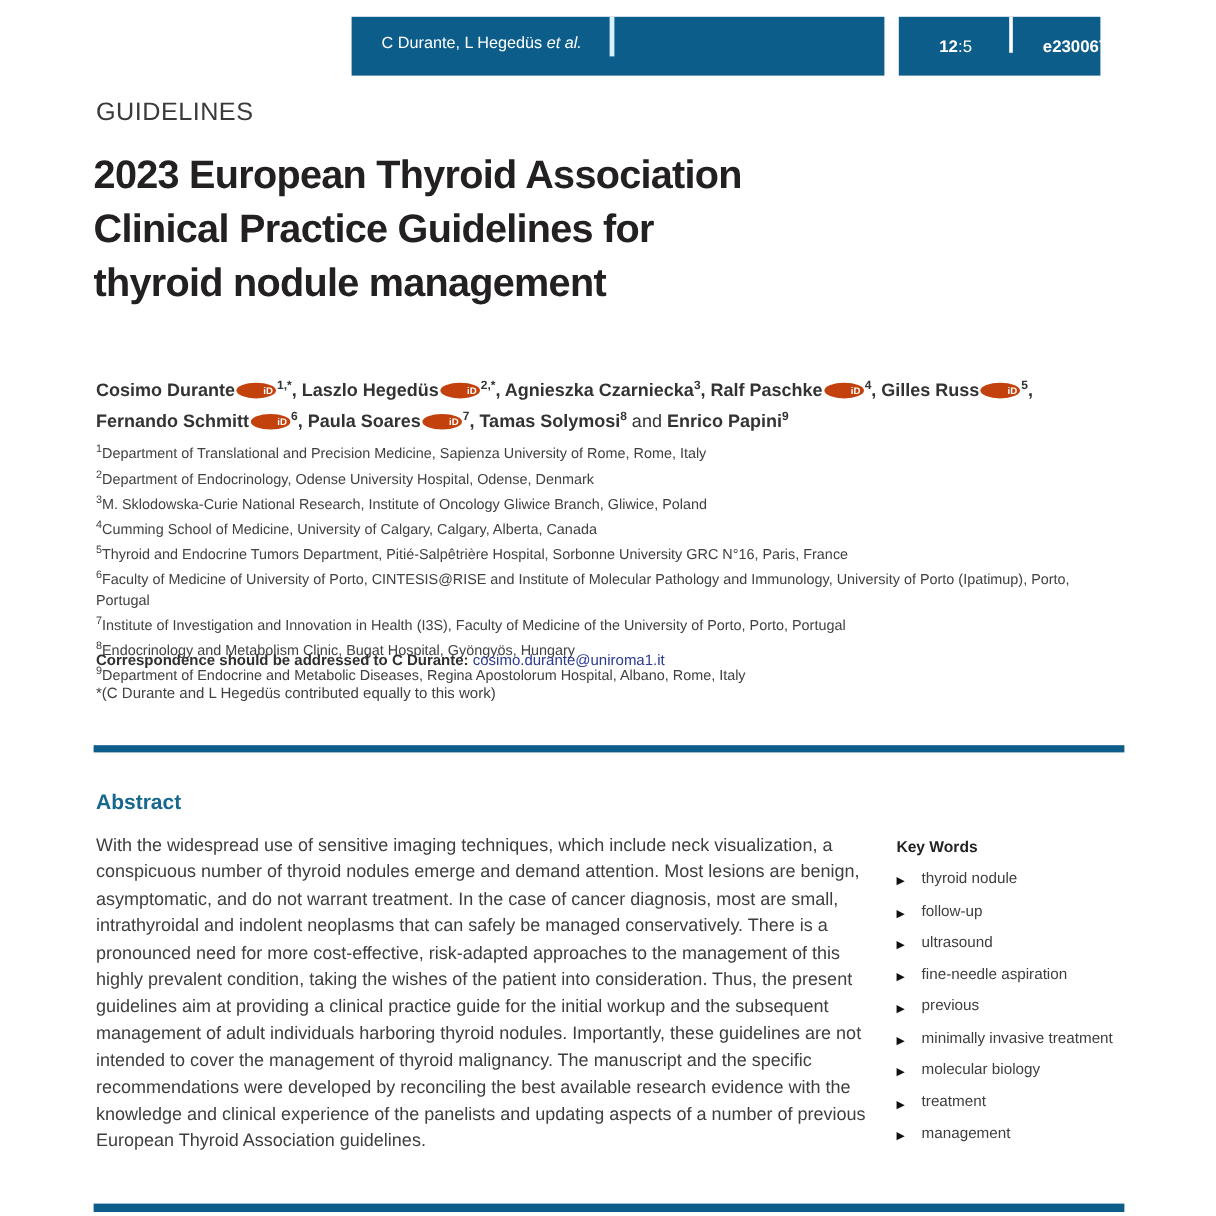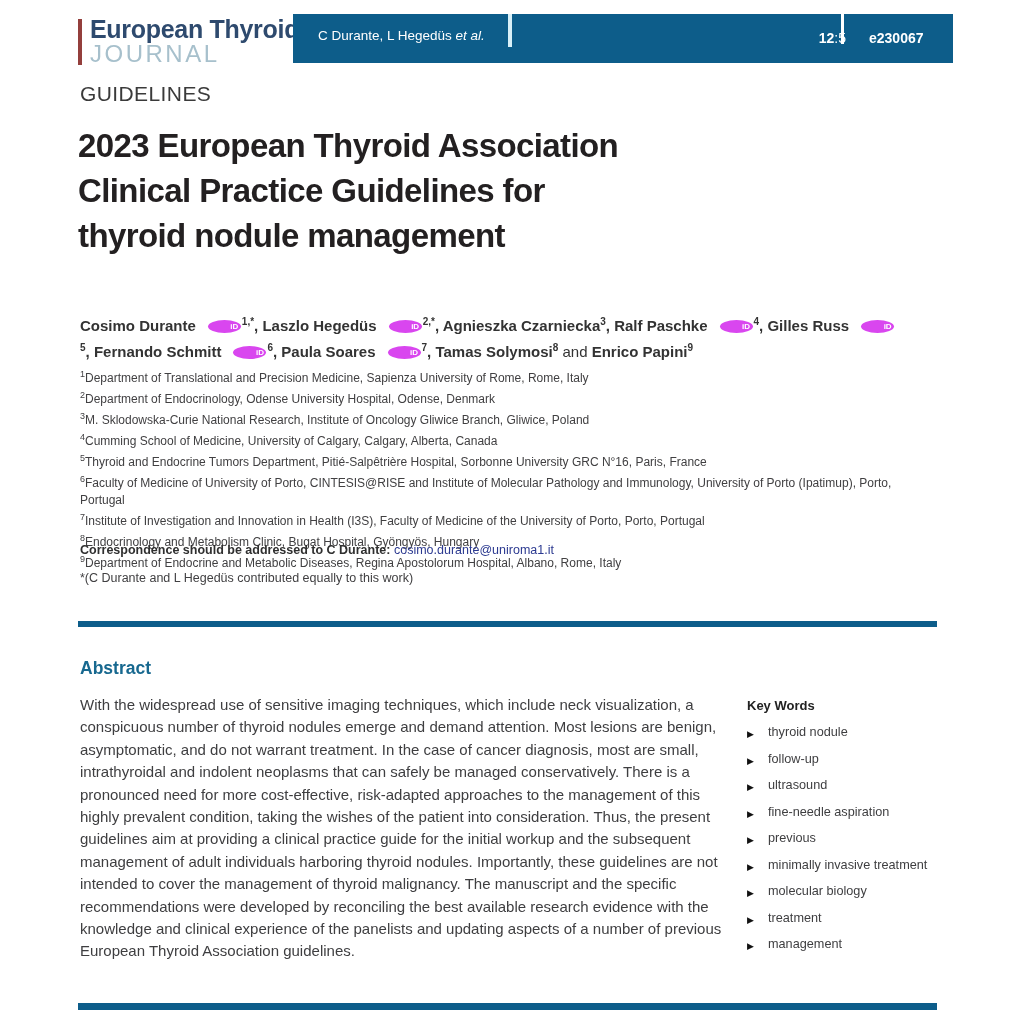--- a/index.html
+++ b/index.html
@@ -5,21 +5,21 @@
   html,body{margin:0;padding:0;background:#ffffff;}
   .page{position:relative;width:1013px;height:1013px;background:#fff;overflow:hidden;
         font-family:"Liberation Sans","DejaVu Sans",sans-serif;color:#3e3e40;}
 
   
   .logo{position:absolute;left:78px;top:16px;display:flex;}
   .logo-bar{width:4px;height:46px;background:#943f3c;margin-right:8px;margin-top:3px;}
   .logo-line1{font-size:25px;font-weight:700;color:#2e4a6e;line-height:26px;letter-spacing:-0.3px;}
   .logo-line2{font-size:24px;font-weight:400;color:#a7c0cc;line-height:23px;letter-spacing:2.5px;}
 
-  .banner{position:absolute;top:14px;height:49px;background:#0d5d8a;padding-left:36px;}
+  .banner{position:absolute;top:14px;height:49px;background:#0d5d8a;}
   .banner1{left:293px;width:444px;}
   .rh-text{position:absolute;left:25px;top:14px;color:#ffffff;font-size:13.5px;white-space:nowrap;}
   .rh-text i{font-style:italic;}
   .tick{position:absolute;top:0;width:4px;background:#d8f0f8;}
   .tick1{left:215px;height:33px;}
   .banner2{left:749px;width:168px;}
   .vol{position:absolute;right:107px;top:16px;color:#fff;font-size:14px;white-space:nowrap;}
   .vol b{font-weight:700;}
   .tick2{left:92px;height:30px;width:3px;background:#ffffff;}
   .eid{position:absolute;left:120px;top:16px;color:#fff;font-size:14px;font-weight:700;}
@@ -27,23 +27,23 @@
   
   .category{position:absolute;left:80px;top:82px;font-size:21px;color:#3a3a3a;letter-spacing:0.4px;}
   .title{position:absolute;left:78px;top:123px;width:700px;font-size:33px;line-height:45px;
          font-weight:700;color:#232021;letter-spacing:-0.6px;}
 
   
   .authors{position:absolute;left:80px;top:311px;width:822px;font-size:15px;font-weight:700;
            color:#333;line-height:21.5px;}
   .authors .and{font-weight:400;}
   .authors sup{font-size:10px;font-weight:700;}
-  .orcid{display:inline-block;width:13px;height:13px;border-radius:50%;background:#d946ef;
+  .orcid{display:inline-block;width:13px;height:13px;border-radius:50%;background:#c2410c;
          color:#fff;font-size:8px;line-height:13px;text-align:center;font-weight:700;
-         vertical-align:2px;margin:0 1px 0 12px;padding-left:20px;}
+         vertical-align:2px;margin:0 1px 0 1px;padding-left:20px;}
 
   
   .affils{position:absolute;left:80px;top:366px;width:858px;font-size:12px;line-height:17px;color:#414042;}
   .affil sup{font-size:9px;}
 
   .correspondence{position:absolute;left:80px;top:543px;font-size:12.5px;font-weight:700;color:#2f2f2f;}
   .correspondence a{color:#2b3990;text-decoration:none;font-weight:400;}
   .equal-note{position:absolute;left:80px;top:571px;font-size:12.5px;color:#414042;}
 
   
@@ -59,27 +59,20 @@
   .keywords{position:absolute;left:747px;top:698px;width:205px;}
   .kw-head{font-weight:700;font-size:13px;color:#222;margin-bottom:11px;}
   .kw-item{display:flex;font-size:12.7px;color:#3e3e40;margin-bottom:8px;line-height:16.5px;}
   .kw-bullet{width:21px;flex:0 0 21px;font-size:9px;color:#111;padding-top:2px;}
 </style>
 </head>
 <body>
 
 <div class="page">
 
-  <div class="logo">
-    <div class="logo-bar"></div>
-    <div>
-      <div class="logo-line1">European Thyroid</div>
-      <div class="logo-line2">JOURNAL</div>
-    </div>
-  </div>
 
   <div class="banner banner1">
     <span class="rh-text"><span>C Durante, L Hegedüs</span> <i>et al.</i></span>
     <div class="tick tick1"></div>
   </div>
 
   <div class="banner banner2">
     <span class="vol"><b>12</b><span>:5</span></span>
     <div class="tick tick2"></div>
     <span class="eid">e230067</span>

